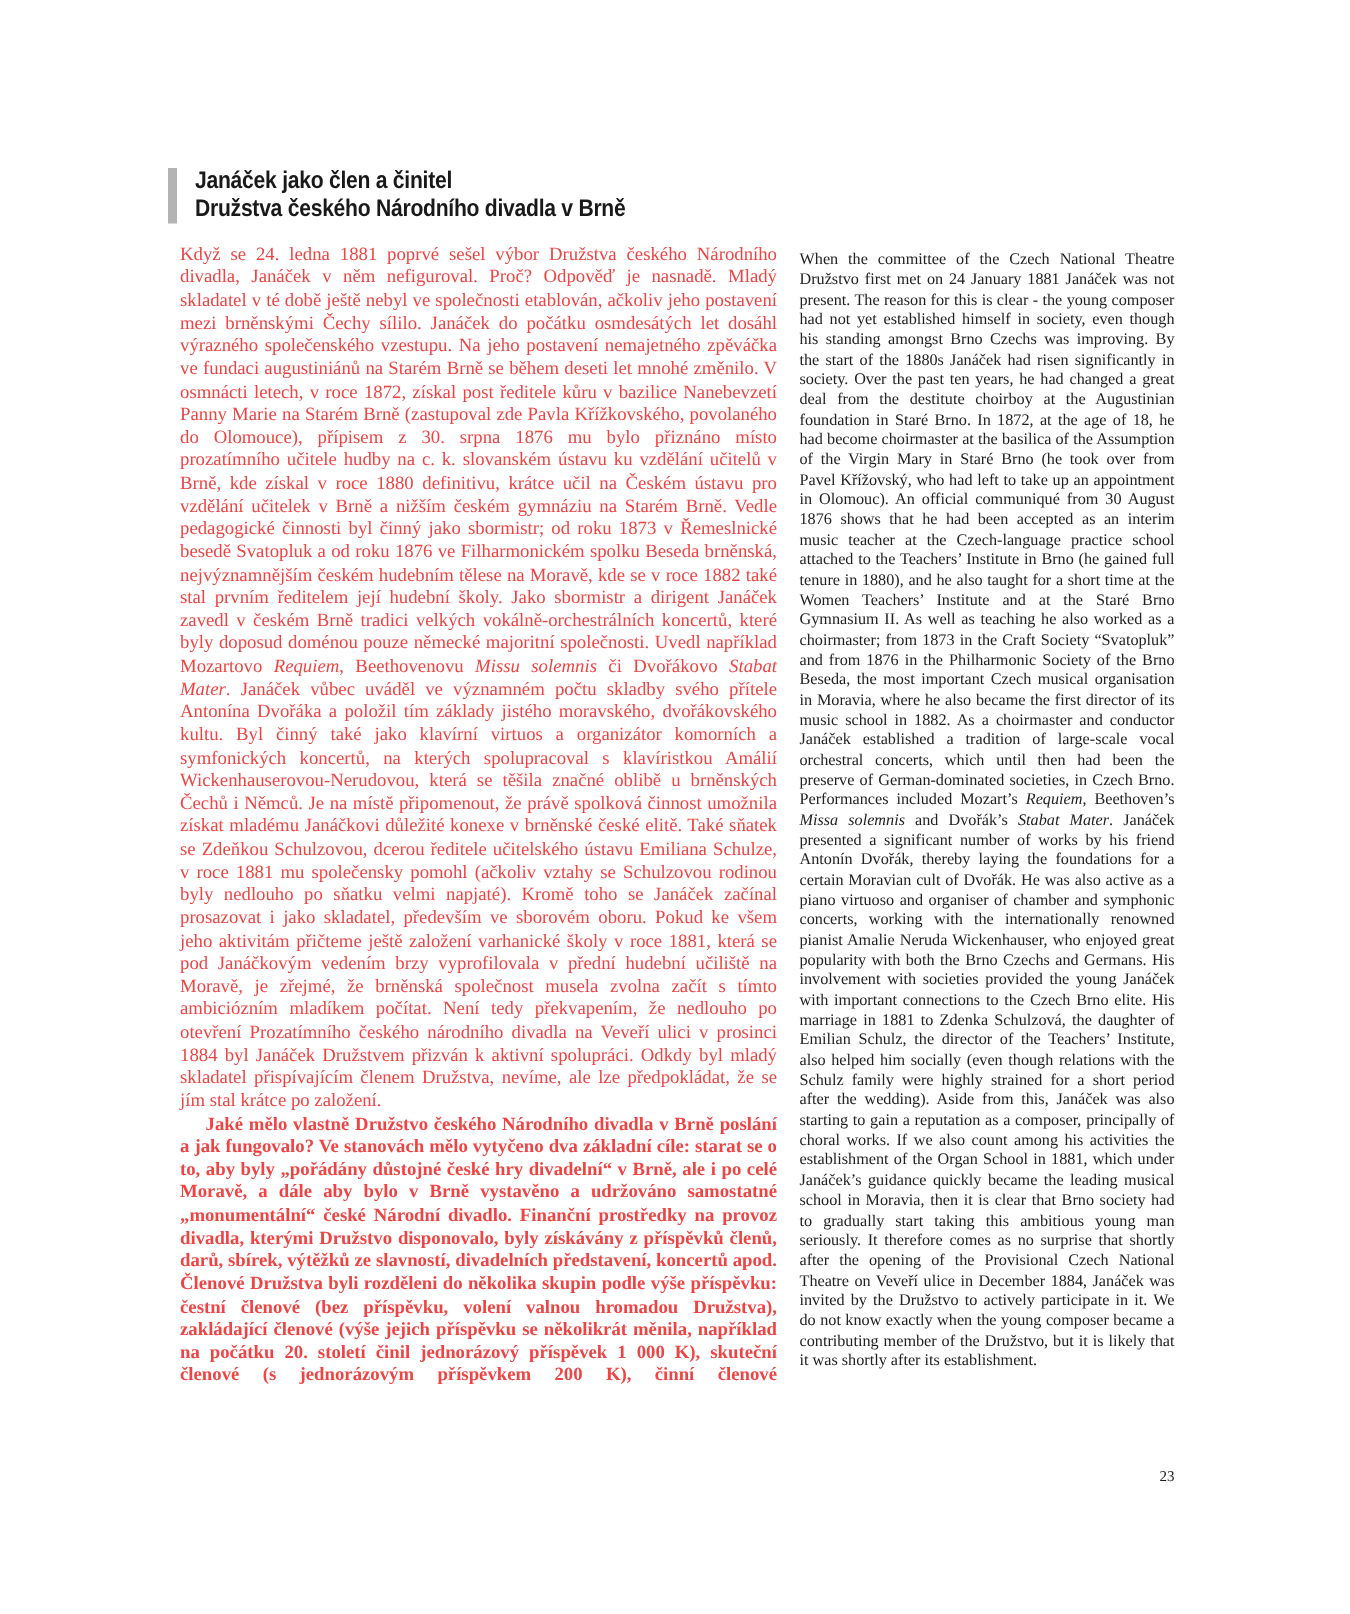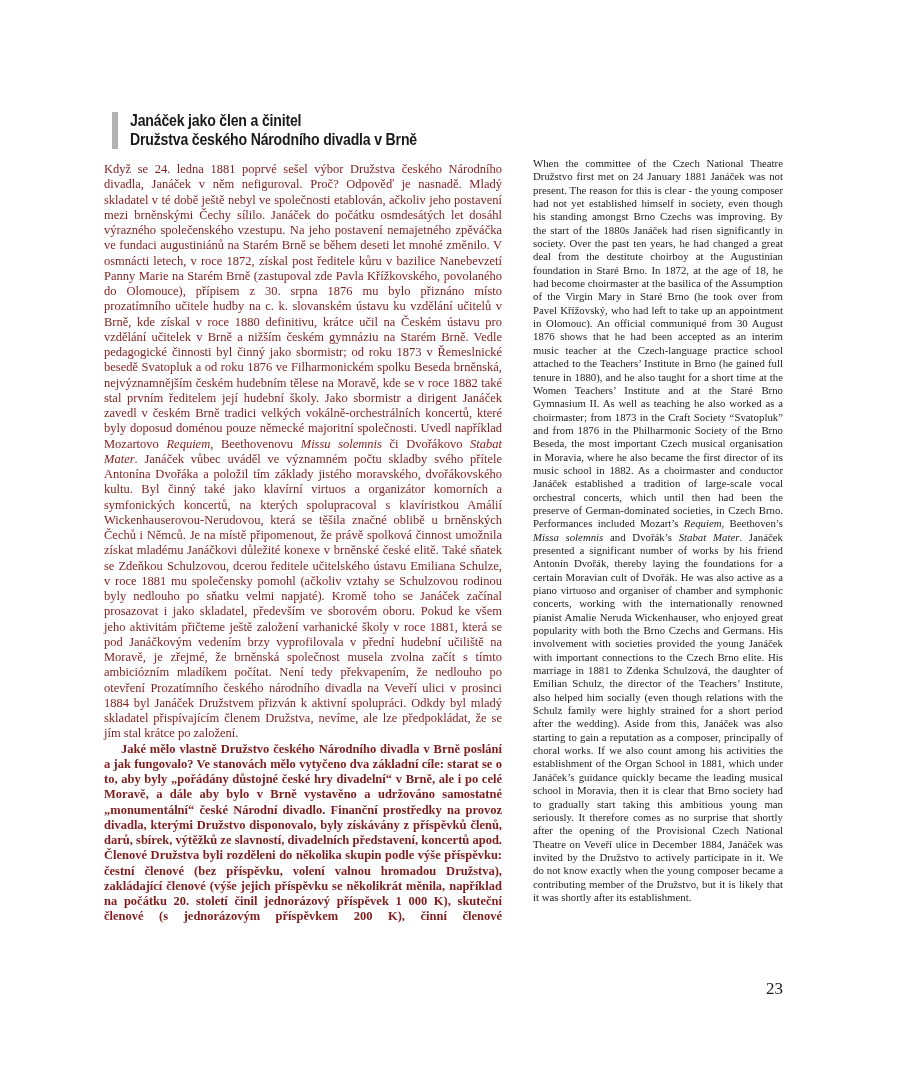--- a/index.html
+++ b/index.html
@@ -23,30 +23,30 @@
   .heading-en{left:529px;top:115px;}
   .bar-en{width:5px;height:30px;margin-right:9px;}
   .heading-text-en{
     font-family:"Liberation Sans",sans-serif;font-weight:bold;
     font-size:11.8px;line-height:14.6px;color:#696969;
     white-space:nowrap;
     transform:scaleX(0.9);transform-origin:0 0;
   }
 
   .col{position:absolute;text-align:justify;hyphens:auto;-webkit-hyphens:auto;}
-  .col-cs{left:104px;top:162px;width:398px;font-size:12.5px;line-height:15.25px;color:#7f1d1d;}
-  .col-en{left:533px;top:157px;width:250px;font-size:10.8px;line-height:13.35px;color:#222222;}
+  .col-cs{left:120px;top:162px;width:398px;font-size:12.5px;line-height:15.25px;color:#ef4444;}
+  .col-en{left:533px;top:167px;width:250px;font-size:10.8px;line-height:13.35px;color:#222222;}
   .col p{margin:0;padding:0;}
   .col p.indent{text-indent:17px;}
   .col p.justify-last{text-align-last:justify;font-weight:bold;}
   .col i{font-style:italic;}
 
   .pagenum{
     position:absolute;left:700px;top:979px;width:83px;
-    text-align:right;font-size:17px;color:#1b1b1b;
+    text-align:right;font-size:10px;color:#1b1b1b;
     font-family:"Liberation Serif",serif;
   }
 </style>
 </head>
 <body>
 
 <div class="page">
 
   <div class="heading heading-cs">
     <div class="bar bar-cs"></div>

